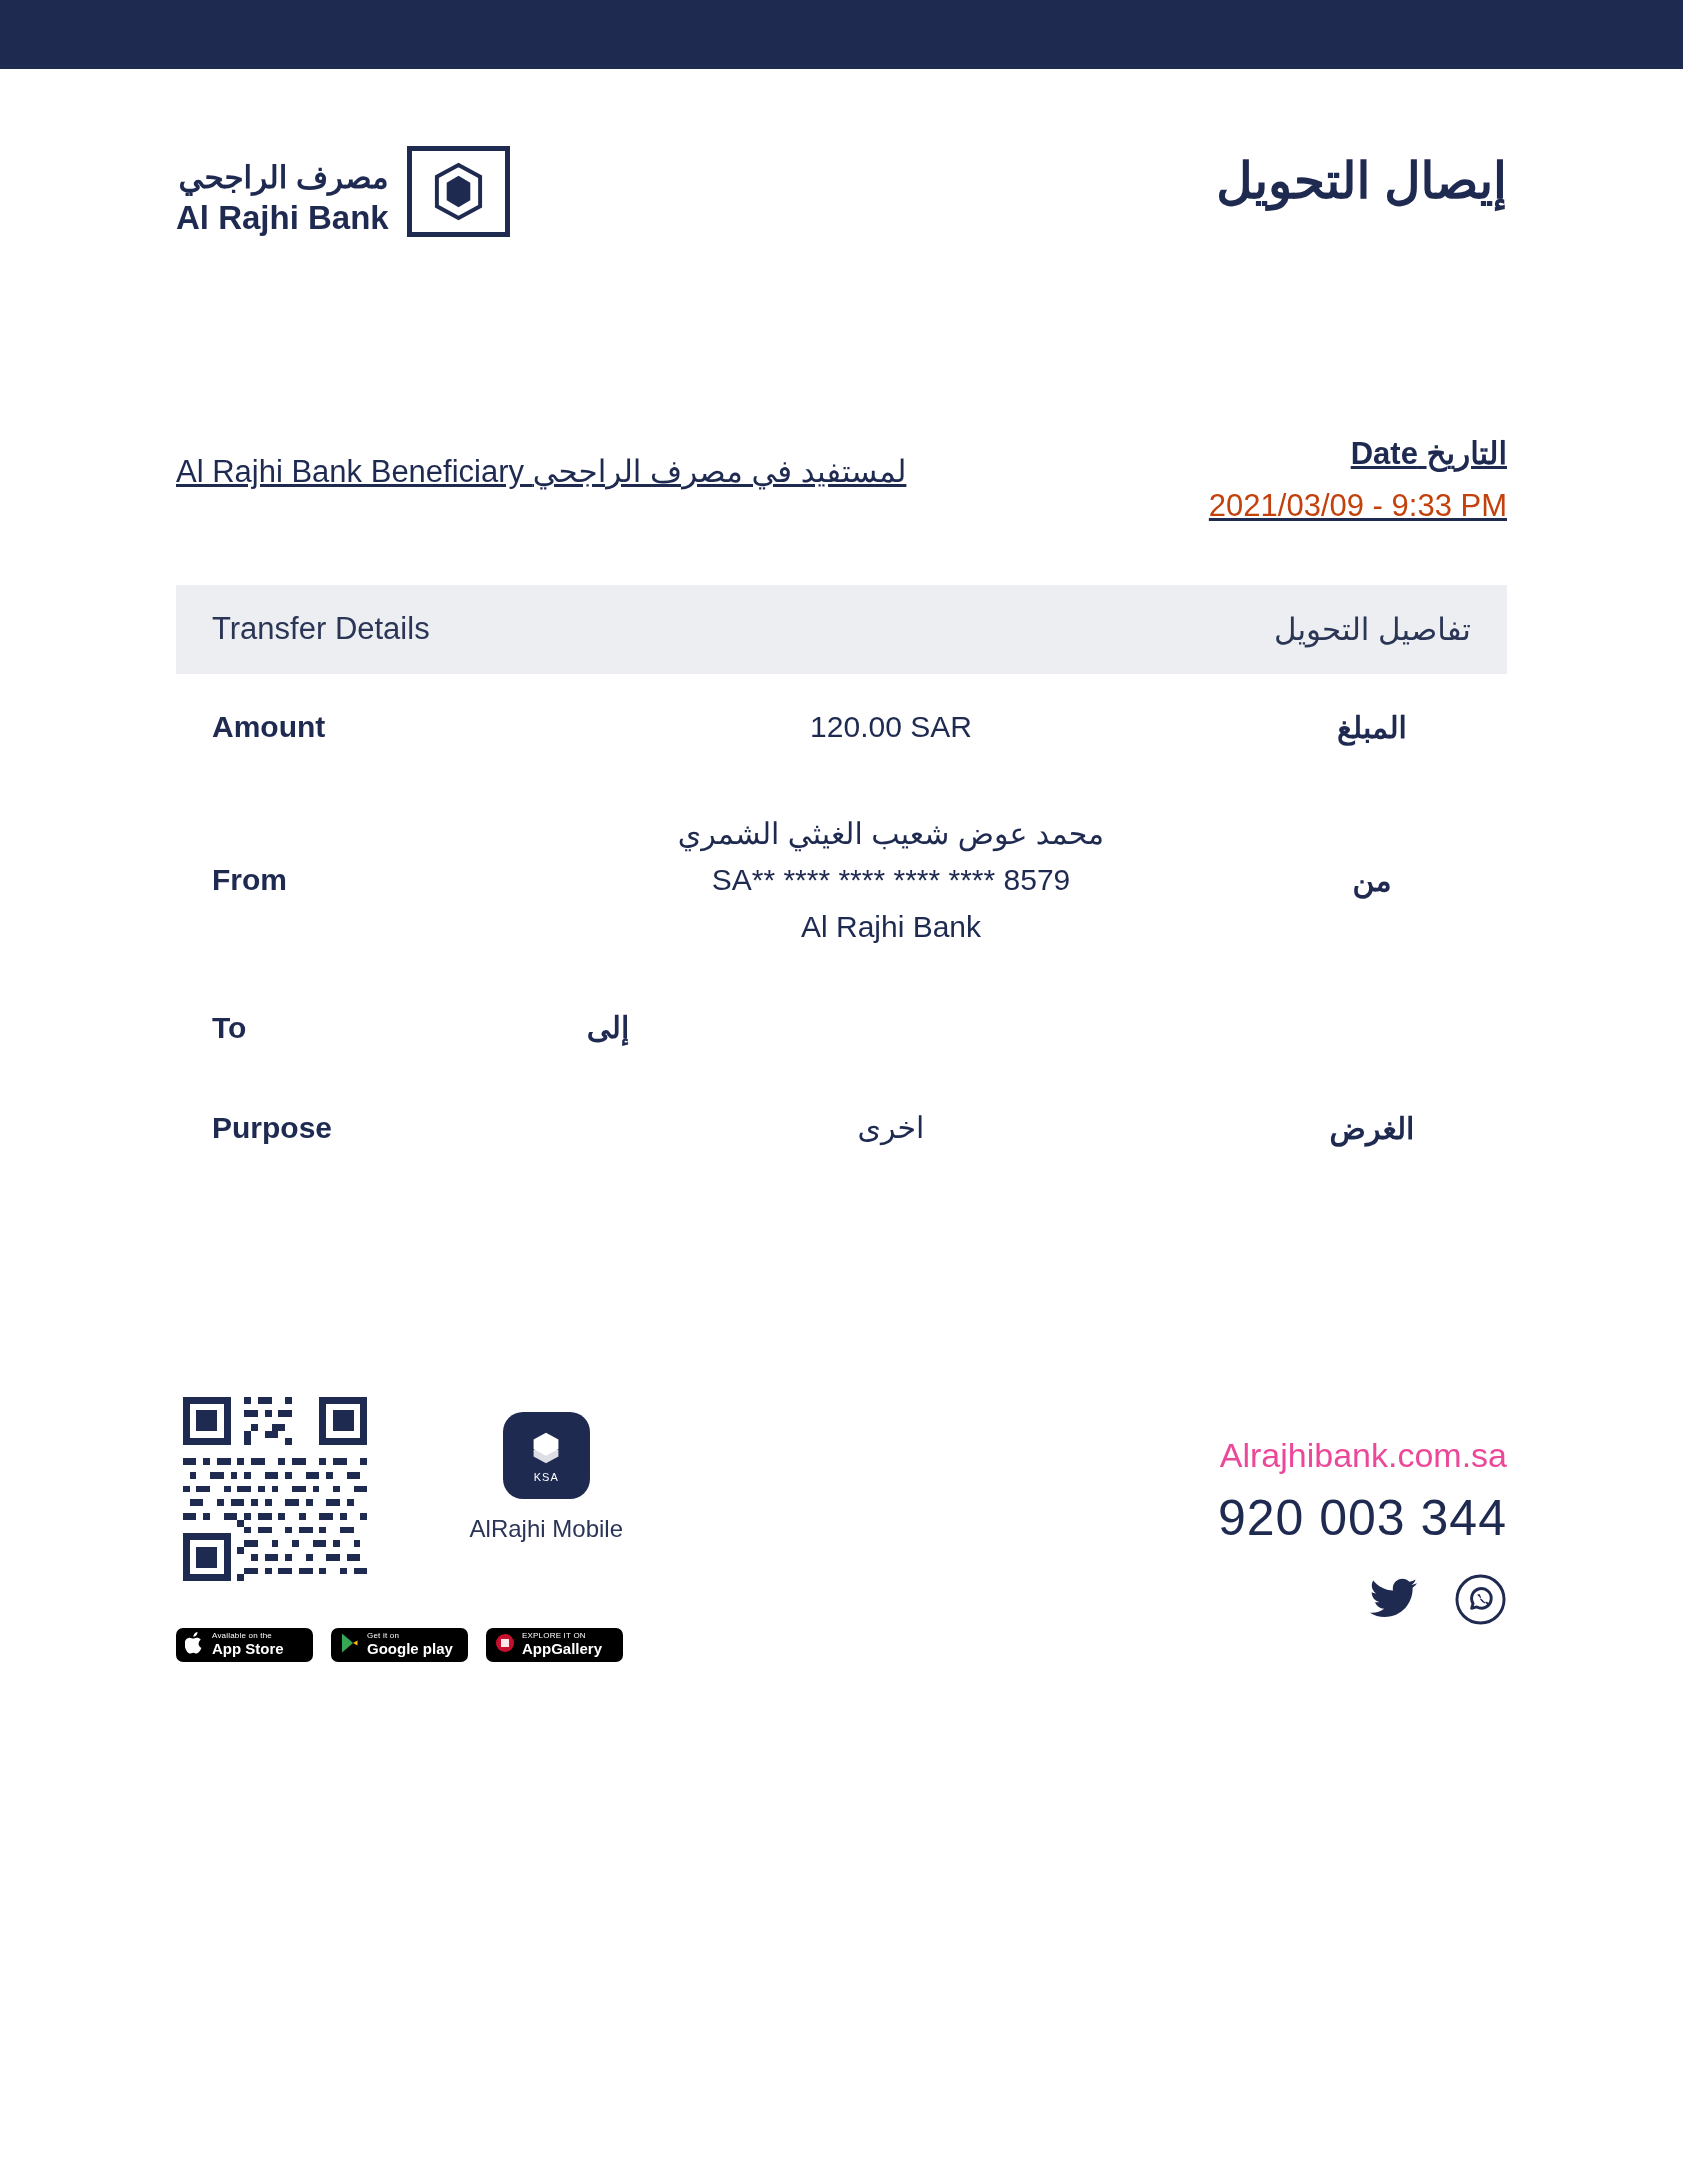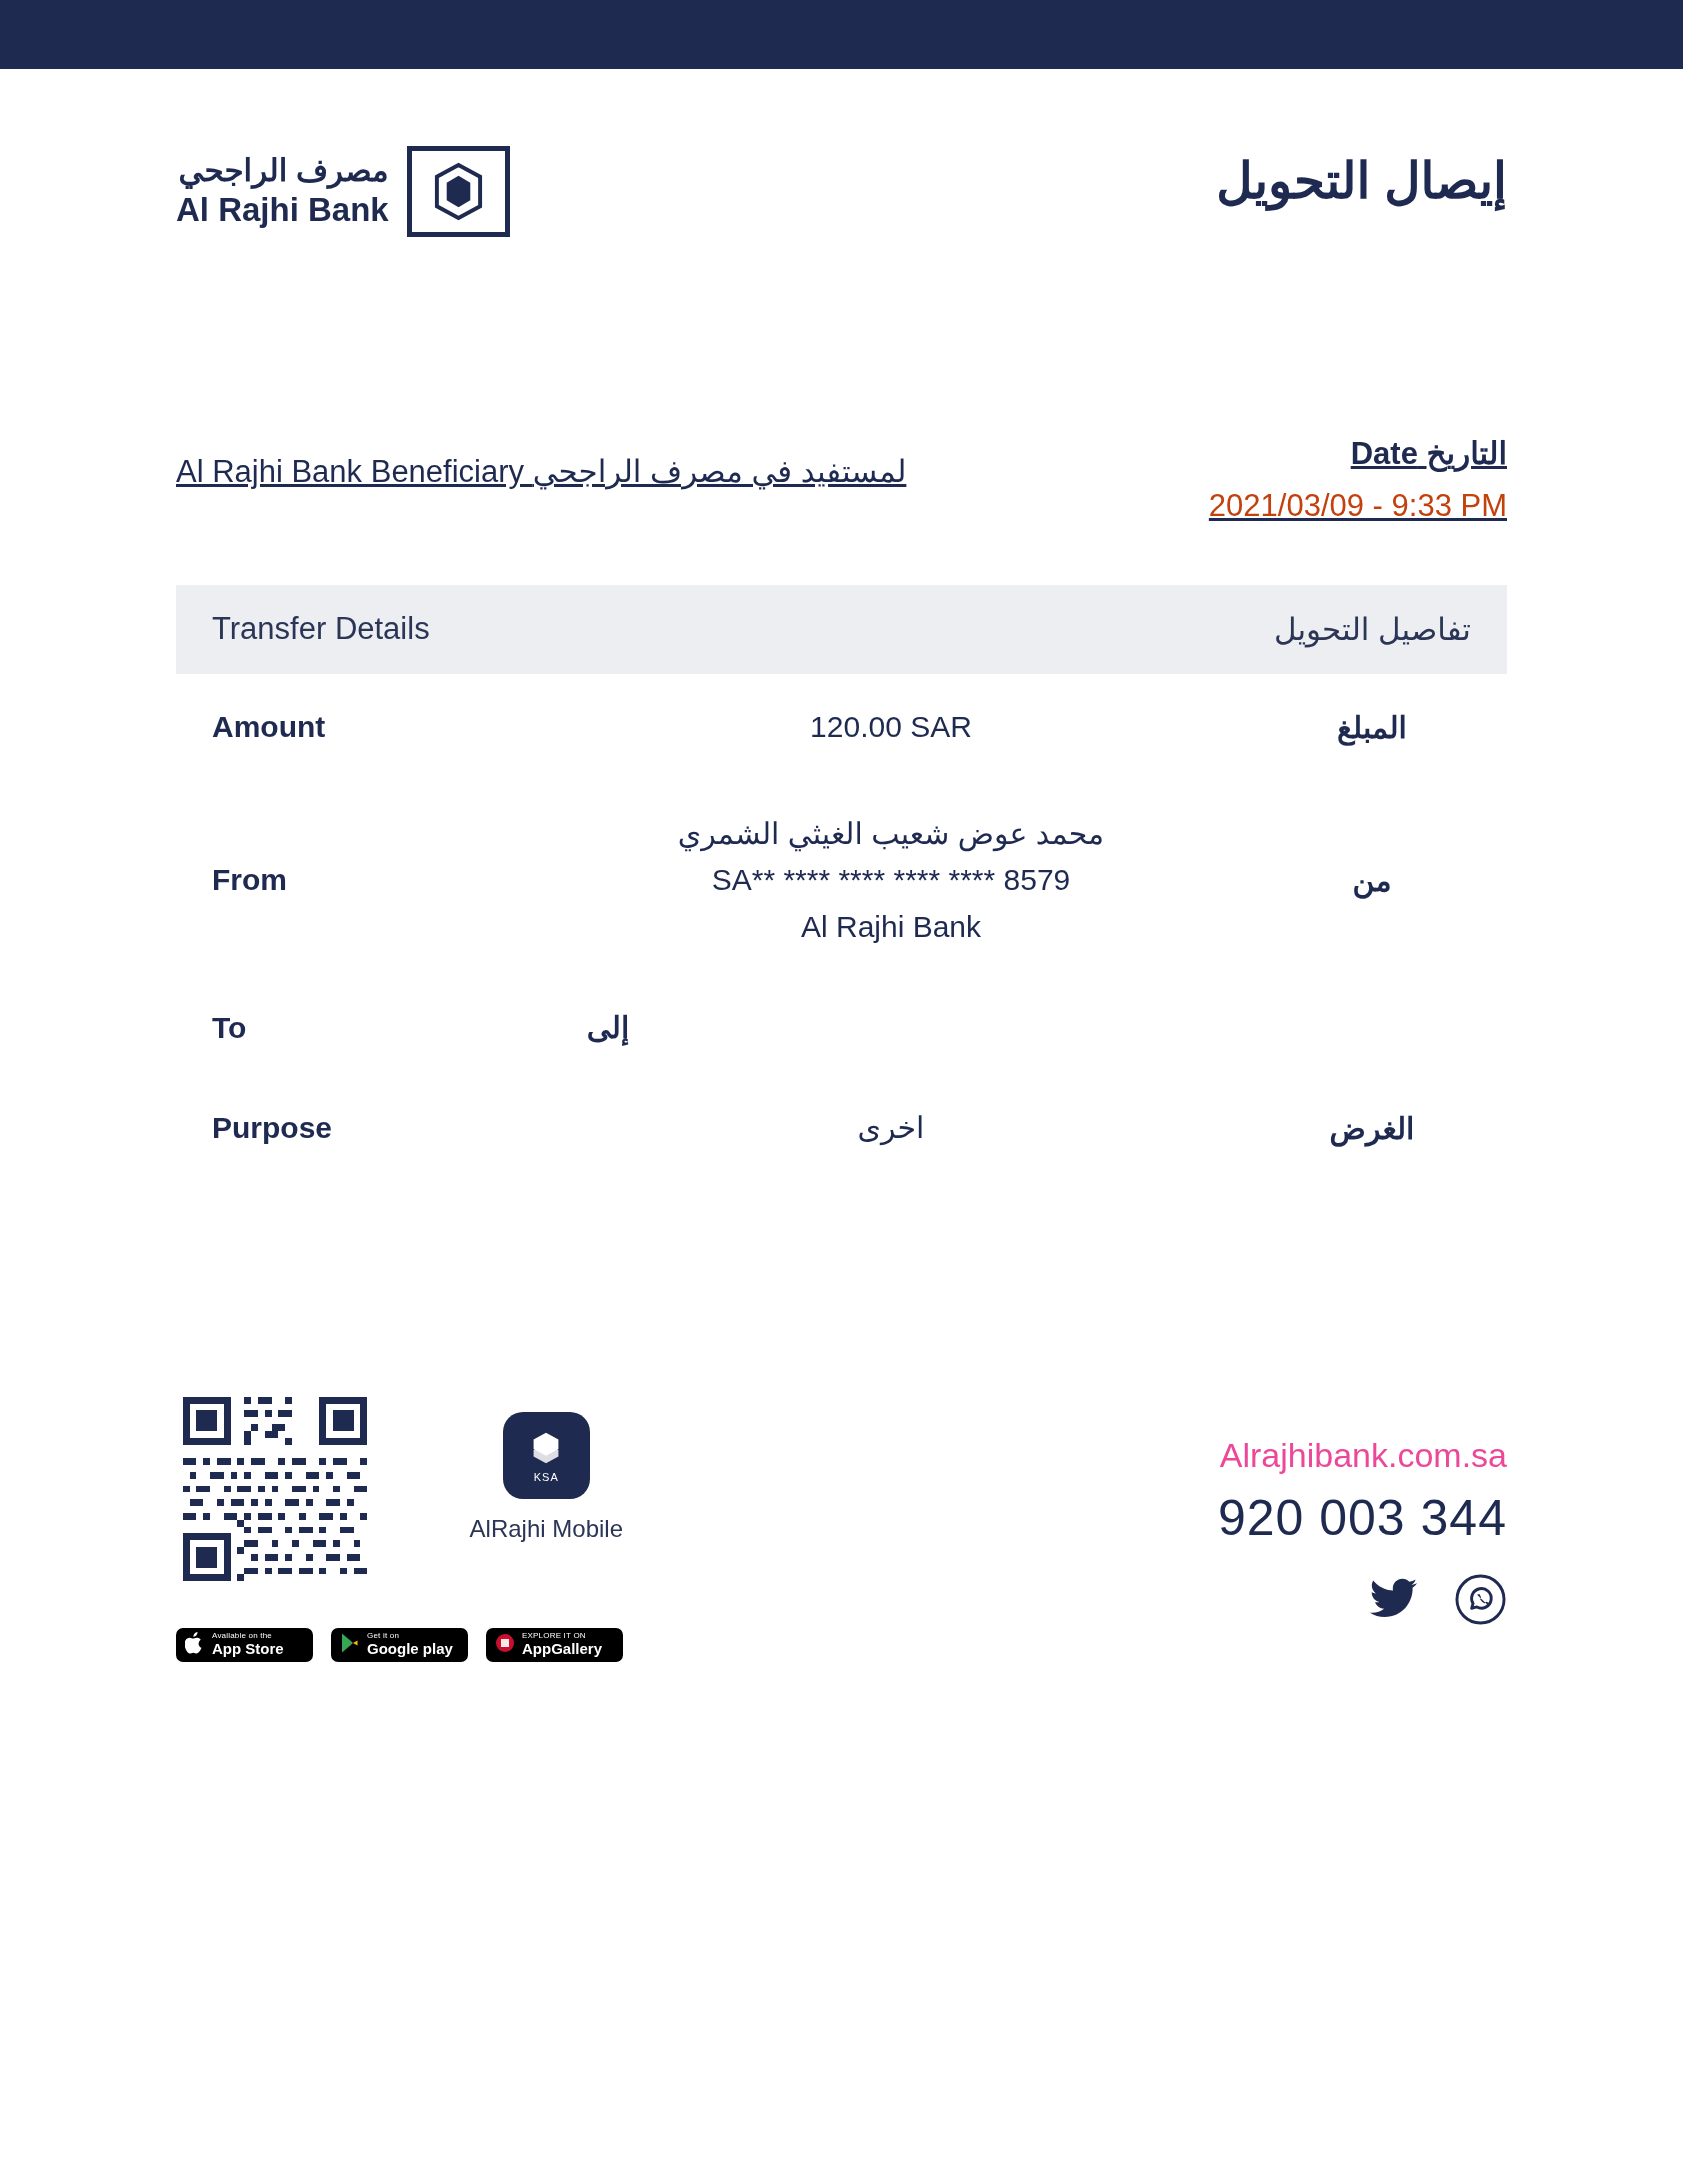--- a/index.html
+++ b/index.html
@@ -35,21 +35,21 @@
 
   
   .header {
     display: flex;
     align-items: flex-start;
     justify-content: space-between;
     padding-top: 77px;
   }
   .brand {
     display: flex;
-    align-items: center;
+    align-items: flex-end;
     gap: 18px;
   }
   .brand-text {
     text-align: right;
     line-height: 1.12;
   }
   .brand-ar {
     font-size: 31px;
     font-weight: bold;
     color: #1f2a51;

